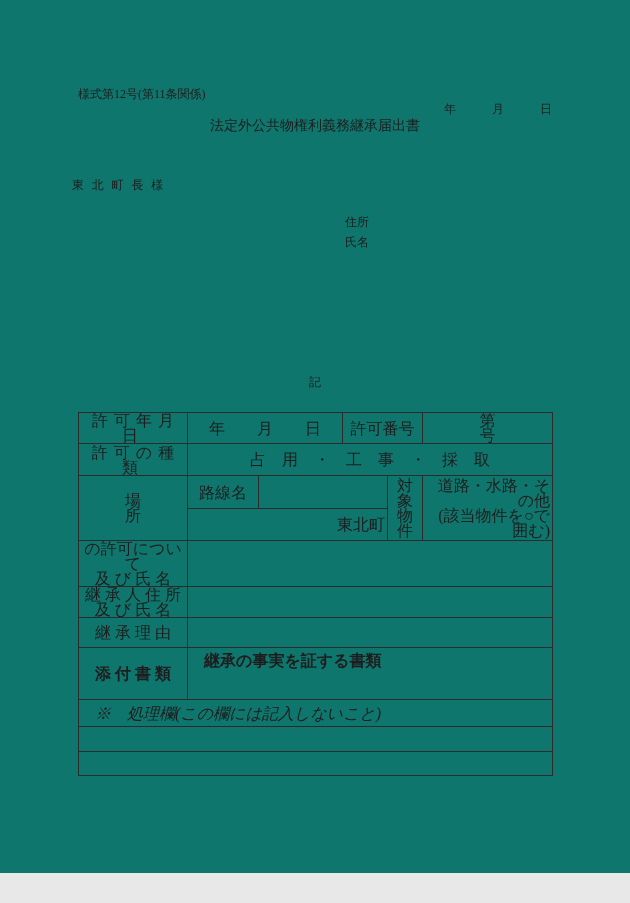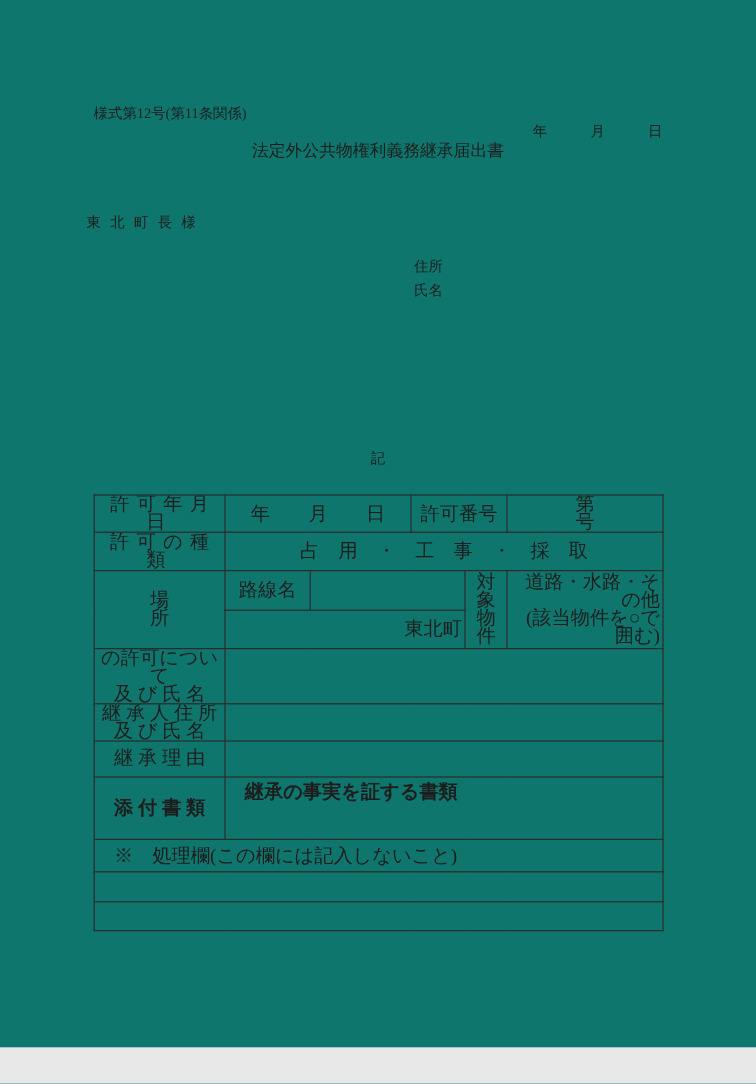--- a/index.html
+++ b/index.html
@@ -29,21 +29,21 @@
     border:1px solid #2b2b2b;
     font-size:16px;
     padding:0 2px;
     text-align:center;
     vertical-align:middle;
     overflow:hidden;
     line-height:15px;
   }
   tr.r1 td{height:29px;} tr.r2 td{height:32px;} tr.r3a td{height:33px;}
   tr.r3b td{height:32px;} tr.r4 td{height:32px;} tr.r5 td{height:31px;}
-  tr.r6 td{height:30px;font-family:Liberation Serif, serif;} tr.r7 td{height:52px;font-weight:bold;} tr.r8 td{height:27px;}
+  tr.r6 td{height:30px;font-family:Liberation Serif, serif;} tr.r7 td{height:52px;font-weight:bold;} tr.r8 td{height:27px;font-style:italic;}
   tr.r9 td{height:25px;} tr.r10 td{height:24px;}
 
   td.ls  { letter-spacing:0.38em; text-indent:0.38em; }
   td.left { text-align:right; padding-left:6px; }
   td.indent { text-align:left; padding-left:16px; }
   td.top { vertical-align:top; padding-top:5px; }
   .line { display:block; }
 </style>
 </head>
 <body>

